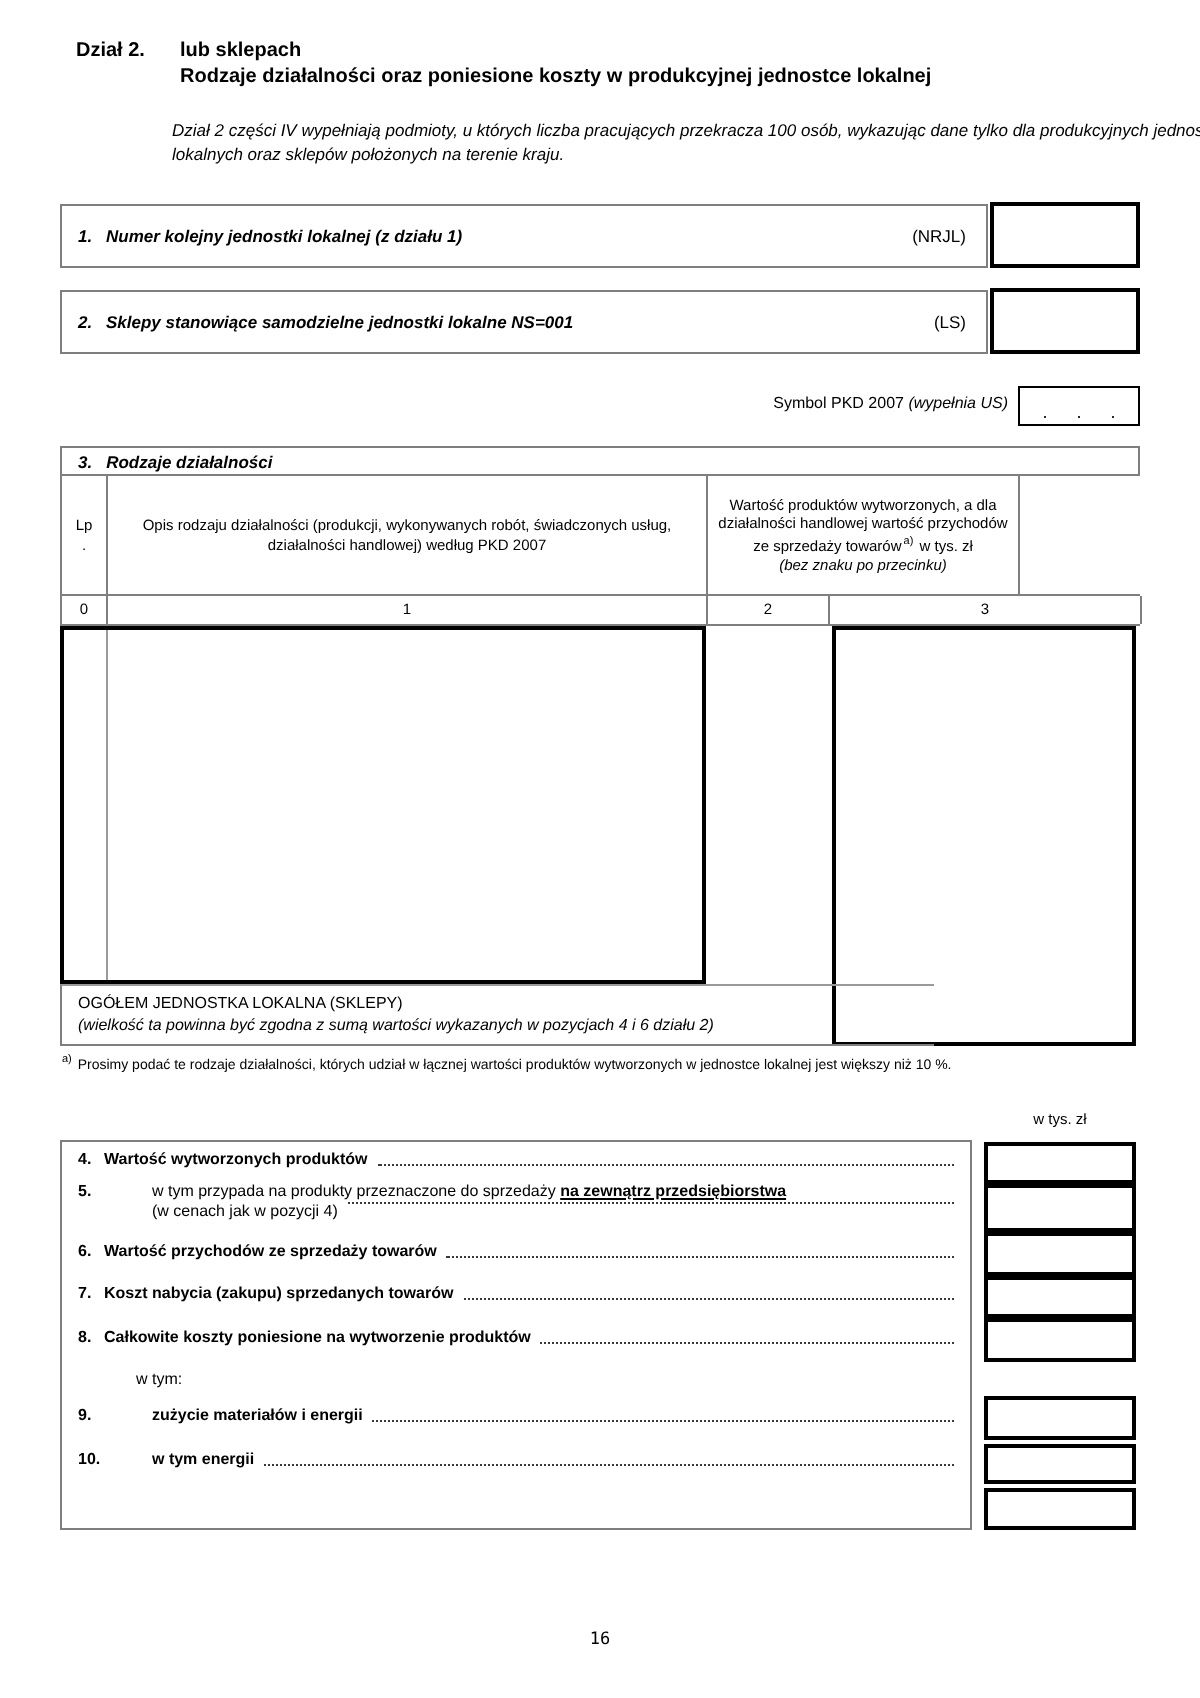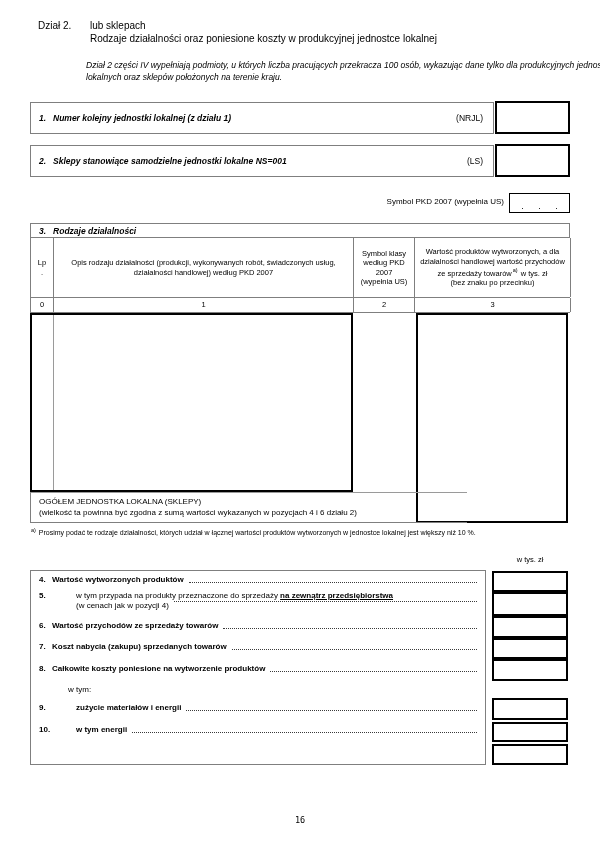--- a/index.html
+++ b/index.html
@@ -2,21 +2,21 @@
 <html><head>
 <meta charset="utf-8">
 <style>
   * { box-sizing: border-box; margin: 0; padding: 0; }
   html,body { background:#fff; }
   body { width:600px; height:849px; font-family:"Liberation Sans", sans-serif; color:#000; position:relative; }
   .page { position:relative; width:600px; height:849px; background:#fff; overflow:hidden; }
   .abs { position:absolute; }
 
   
-  .title { left:38px; top:19px; display:flex; font-weight:normal; font-size:10px; line-height:13px; }
+  .title { left:38px; top:19px; display:flex; font-weight:bold; font-size:10px; line-height:13px; }
   .title-label { width:52px; flex:none; }
   .intro { left:38px; top:59px; width:534px; font-style:italic; font-size:8.5px; line-height:12px;margin-left:48px; }
 
   
   .hrow { left:30px; width:464px; height:32px; border:1px solid #7f7f7f; display:flex; align-items:center; padding:0 10px 0 8px; font-size:8.5px; }
   .hrow .no { font-weight:bold; font-style:italic; width:14px; flex:none; }
   .hrow .lbl { font-weight:bold; font-style:italic; }
   .hrow .code { margin-left:auto; font-style:normal; font-weight:normal; }
   .vbox { border:2.5px solid #000; background:#fff; }
 
@@ -29,21 +29,21 @@
   .t-section { height:15px; border:1px solid #7f7f7f; display:flex; align-items:center; padding-left:8px; gap:7px; font-size:8.5px; font-weight:bold; font-style:italic; }
   .t-row { display:flex; border-left:1px solid #7f7f7f; border-bottom:1px solid #7f7f7f; }
   .t-cell { border-right:1px solid #7f7f7f; display:flex; flex-direction:column; align-items:center; justify-content:center; text-align:center; line-height:9.5px; padding:2px 3px; }
   .w-lp { width:23px; flex:none; }
   .w-opis { width:300px; flex:none; }
   .w-sym { width:61px; flex:none; }
   .w-war { width:156px; flex:none; }
   .t-head { height:60px; }
   .t-nums { height:15px; }
   .t-nums .t-cell { padding:0; justify-content:center; }
-  .it { }
+  .it { font-style:italic; }
   .sup { font-size:5.5px; vertical-align:super; margin:0 1px; }
   .t-body { position:relative; height:210px; }
   .body-box-left { position:absolute; left:0; top:0; width:323px; height:179px; border:2.5px solid #000; }
   .lp-divider { position:absolute; left:20.5px; top:0; height:100%; border-left:1px solid #9a9a9a; }
   .body-box-right { position:absolute; left:386px; top:0; width:152px; height:210px; border:2.5px solid #000; }
   .total-row { position:absolute; left:0; top:179px; width:437px; height:31px; border-left:1px solid #7f7f7f; border-bottom:1px solid #7f7f7f; border-top:1px solid #9a9a9a; padding:3px 6px 0 8px; font-size:8px; line-height:11px; text-align:left; }
   .footnote { left:30px; top:527px; width:540px; font-size:7px; }
 
   
   .wtys { left:492px; top:555px; width:76px; text-align:center; font-size:7.5px; }
@@ -94,24 +94,20 @@
       <span>3.</span>
       <span>Rodzaje działalności</span>
     </div>
     <div class="t-row t-head">
       <div class="t-cell w-lp">
         <span>Lp</span>
         <span>.</span>
       </div>
       <div class="t-cell w-opis">
         <span>Opis rodzaju działalności (produkcji, wykonywanych robót, świadczonych usług, działalności handlowej) według PKD 2007</span>
-      </div>
-      <div class="t-cell w-sym">
-        <span>Symbol klasy według PKD 2007 </span>
-        <span class="it">(wypełnia US)</span>
       </div>
       <div class="t-cell w-war">
         <span><span>Wartość produktów wytworzonych, a dla działalności handlowej wartość przychodów ze sprzedaży towarów</span><span class="sup">a)</span><span> w tys. zł</span></span>
         <span class="it">(bez znaku po przecinku)</span>
       </div>
     </div>
     <div class="t-row t-nums">
       <div class="t-cell w-lp">0</div>
       <div class="t-cell w-opis">1</div>
       <div class="t-cell w-sym">2</div>

